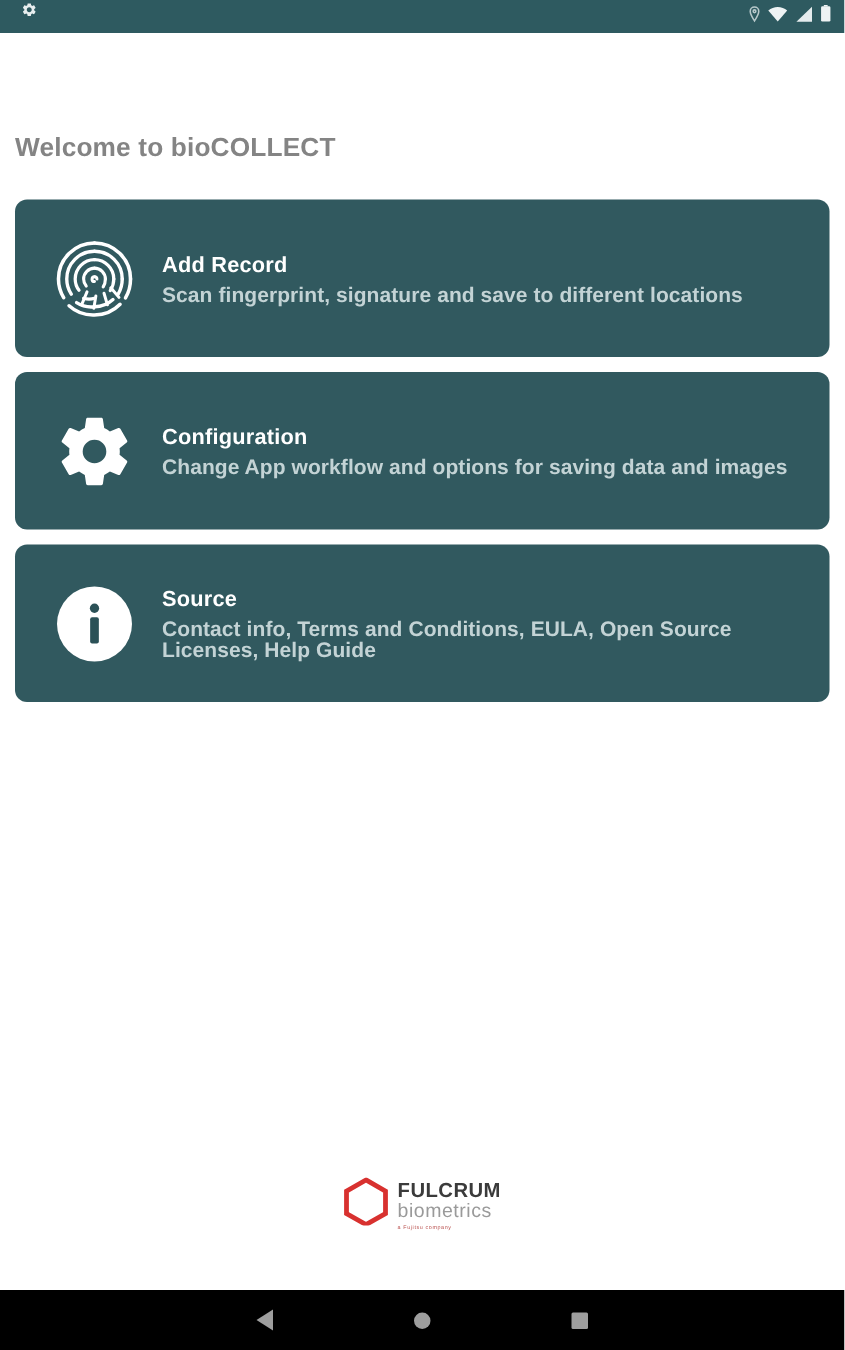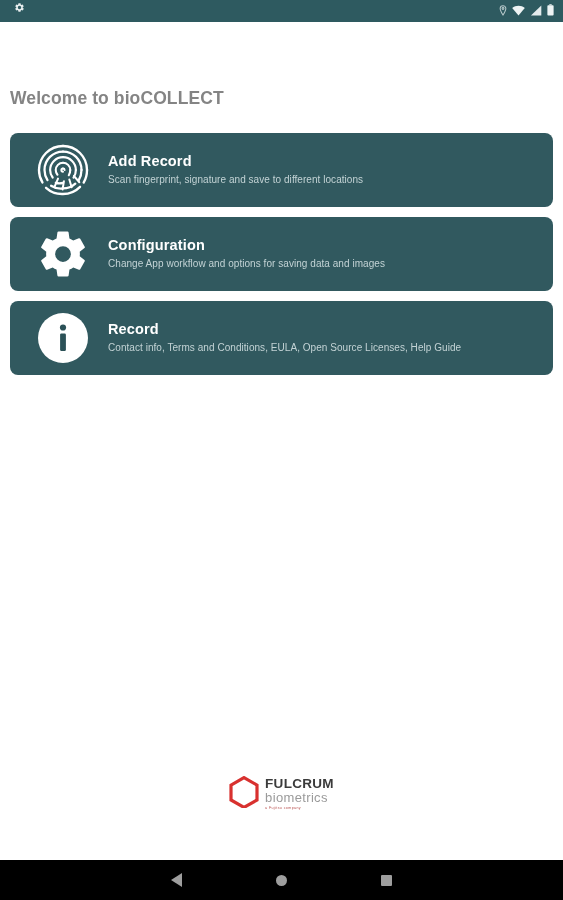--- a/index.html
+++ b/index.html
@@ -42,21 +42,21 @@
     font-weight:bold;
     color:#848484;
     padding-top:66px;
     letter-spacing:.1px;
   }
 
   #menu-list { margin-top:24px; display:flex; flex-direction:column; gap:10px; }
 
   .menu-card {
     position:relative;
-    height:74px;
+    height:105px;
     background:#31595f;
     border-radius:8px;
     display:flex;
     align-items:center;
     padding:0 6px 0 22px;
     cursor:pointer;
     overflow:hidden;
   }
   .card-icon {
     flex:0 0 62px;
@@ -66,31 +66,32 @@
   .card-text { margin-left:14px; display:flex; flex-direction:column; justify-content:center; }
   .card-title {
     color:#ffffff;
     font-size:14.5px;
     font-weight:bold;
     letter-spacing:.15px;
     line-height:17px;
   }
   .card-sub {
     color:#c3d3d5;
-    font-size:10px;
+    font-size:14px;
     line-height:14px;
     margin-top:3px;
     letter-spacing:.05px;
+    font-weight:bold;
   }
 
   
   #footer-logo {
     position:absolute;
     left:0; right:0;
-    bottom:48px;
+    bottom:38px;
     display:flex;
     align-items:center;
     justify-content:center;
     gap:6px;
   }
   #logo-wordmark { display:flex; flex-direction:column; justify-content:center; }
   #logo-name {
     font-size:13.5px; font-weight:bold; color:#3b3b3b;
     letter-spacing:.3px; line-height:13.5px;
   }
@@ -235,21 +236,21 @@
 
       <div class="menu-card">
         <div class="card-icon">
           <svg width="52" height="52" viewBox="0 0 52 52">
             <circle cx="26" cy="26" r="25" fill="#ffffff"></circle>
             <circle cx="26" cy="15.5" r="3.1" fill="#2b5157"></circle>
             <rect x="23.1" y="21.5" width="5.8" height="17.5" rx="1.3" fill="#2b5157"></rect>
           </svg>
         </div>
         <div class="card-text">
-          <div class="card-title">Record</div>
+          <div class="card-title">Source</div>
           <div class="card-sub">Contact info, Terms and Conditions, EULA, Open Source Licenses, Help Guide</div>
         </div>
       </div>
 
     </div>
 
     <div id="footer-logo">
       <span>
         <svg width="30" height="32" viewBox="0 0 30 32">
           <path d="M15 1.6L28 9.1v14.9L15 31.4 2 24V9.1z" fill="none" stroke="#d8312f" stroke-width="3.2"></path>

